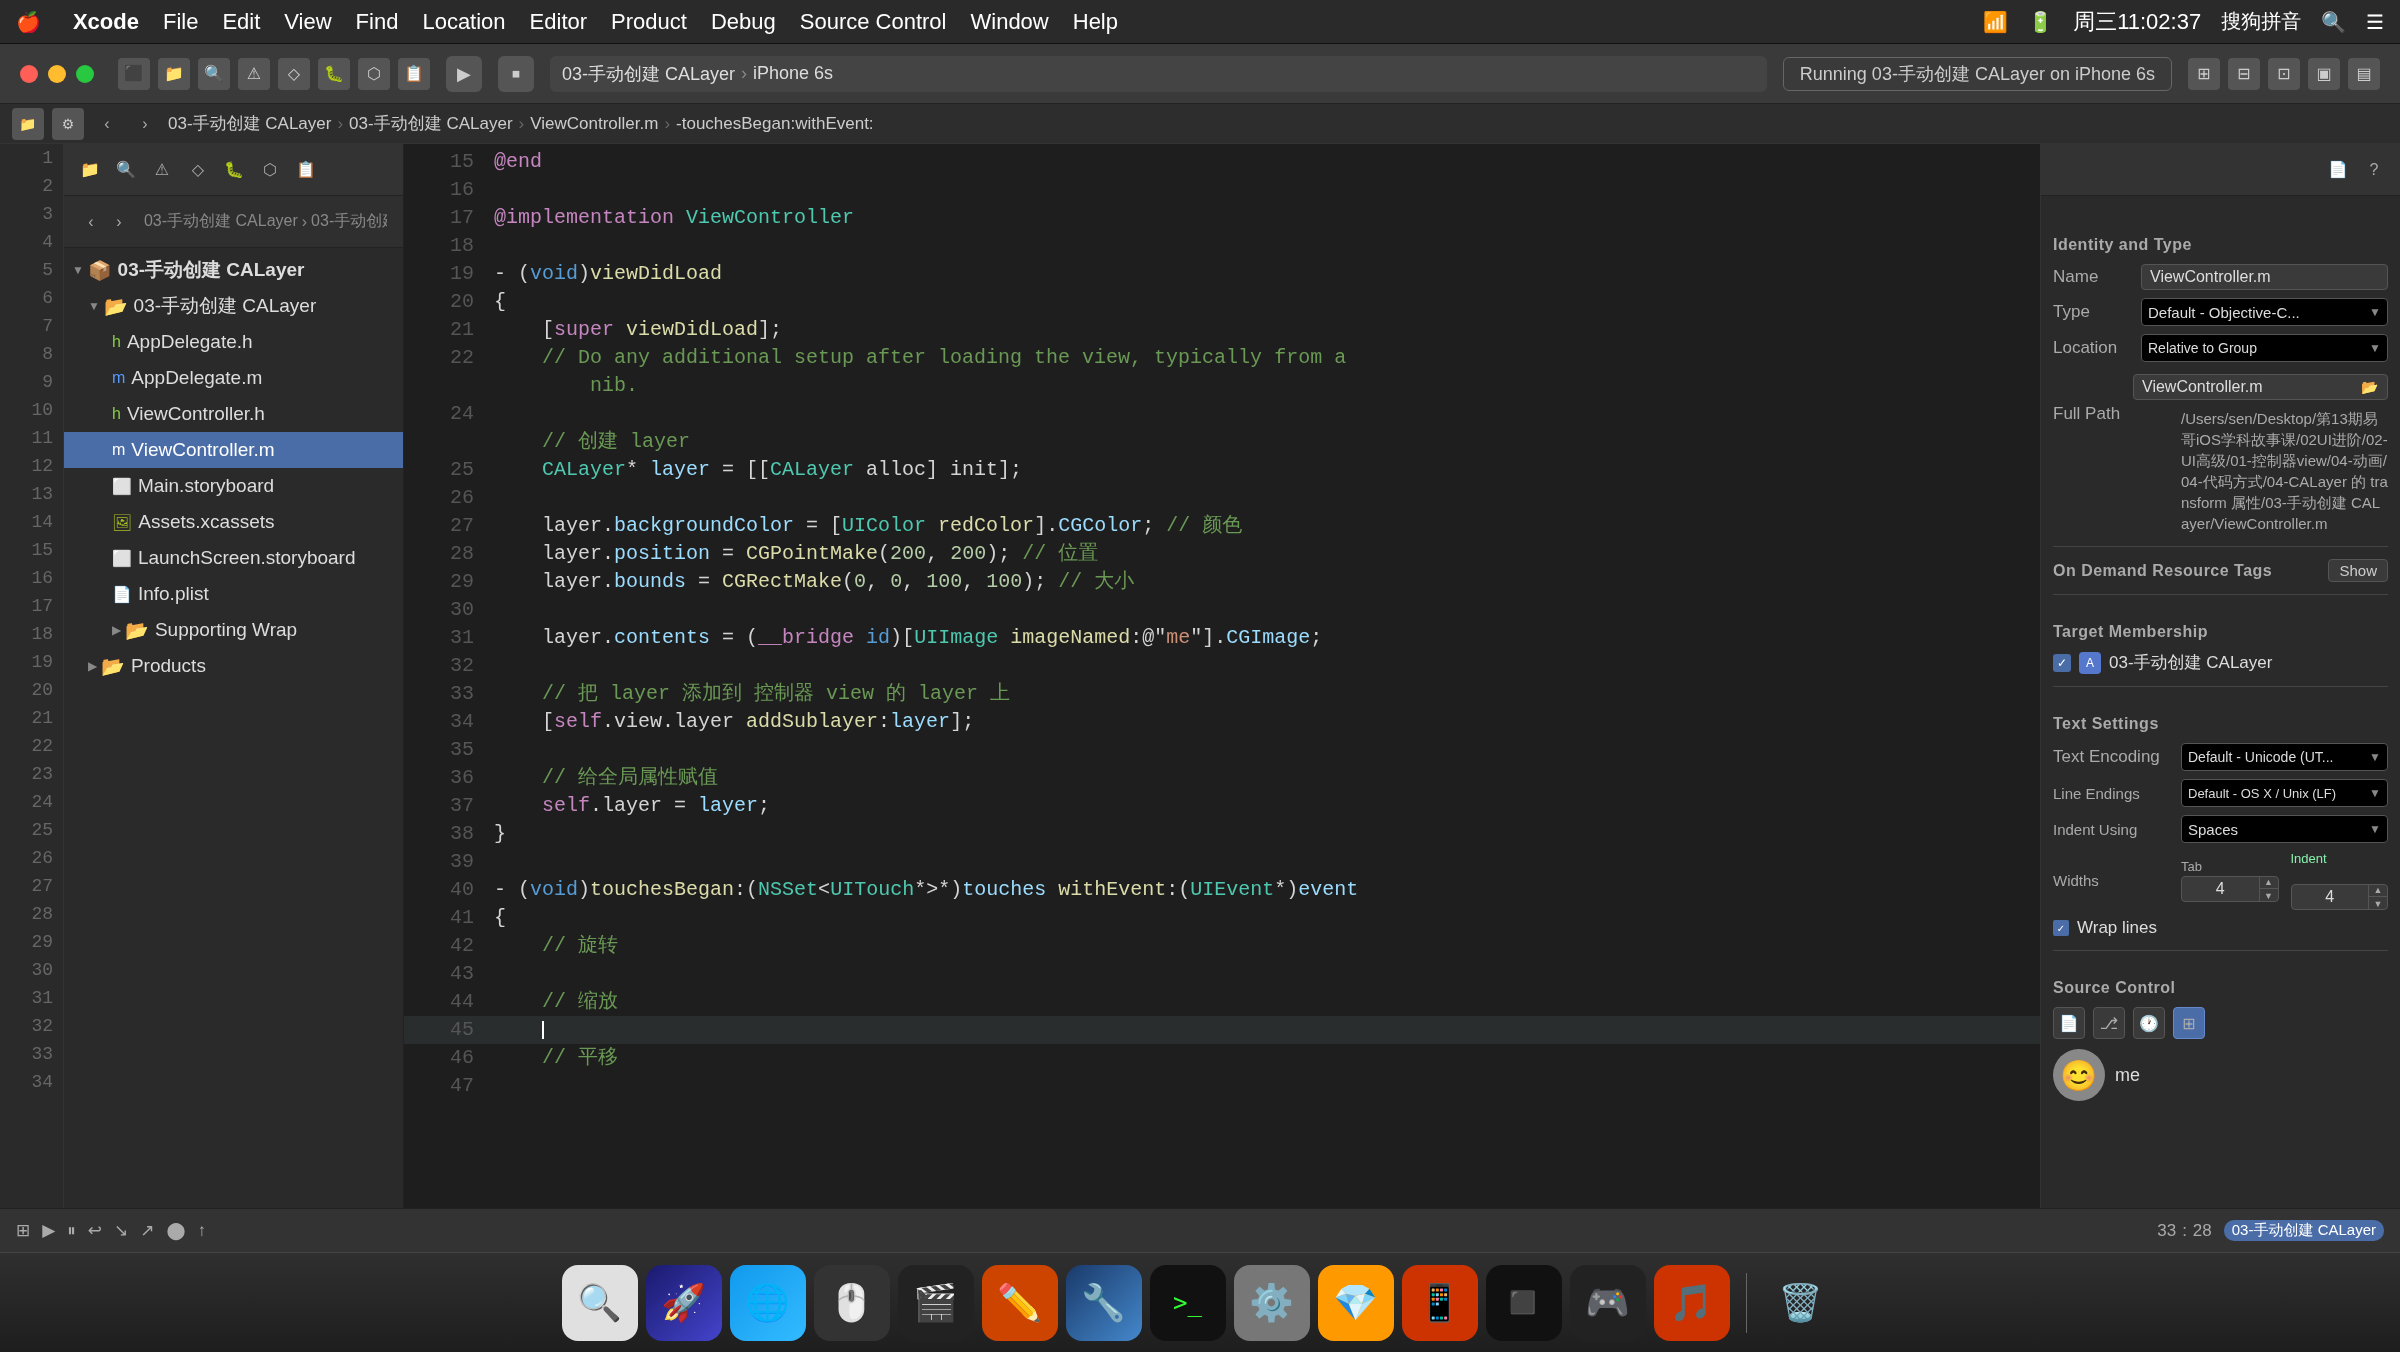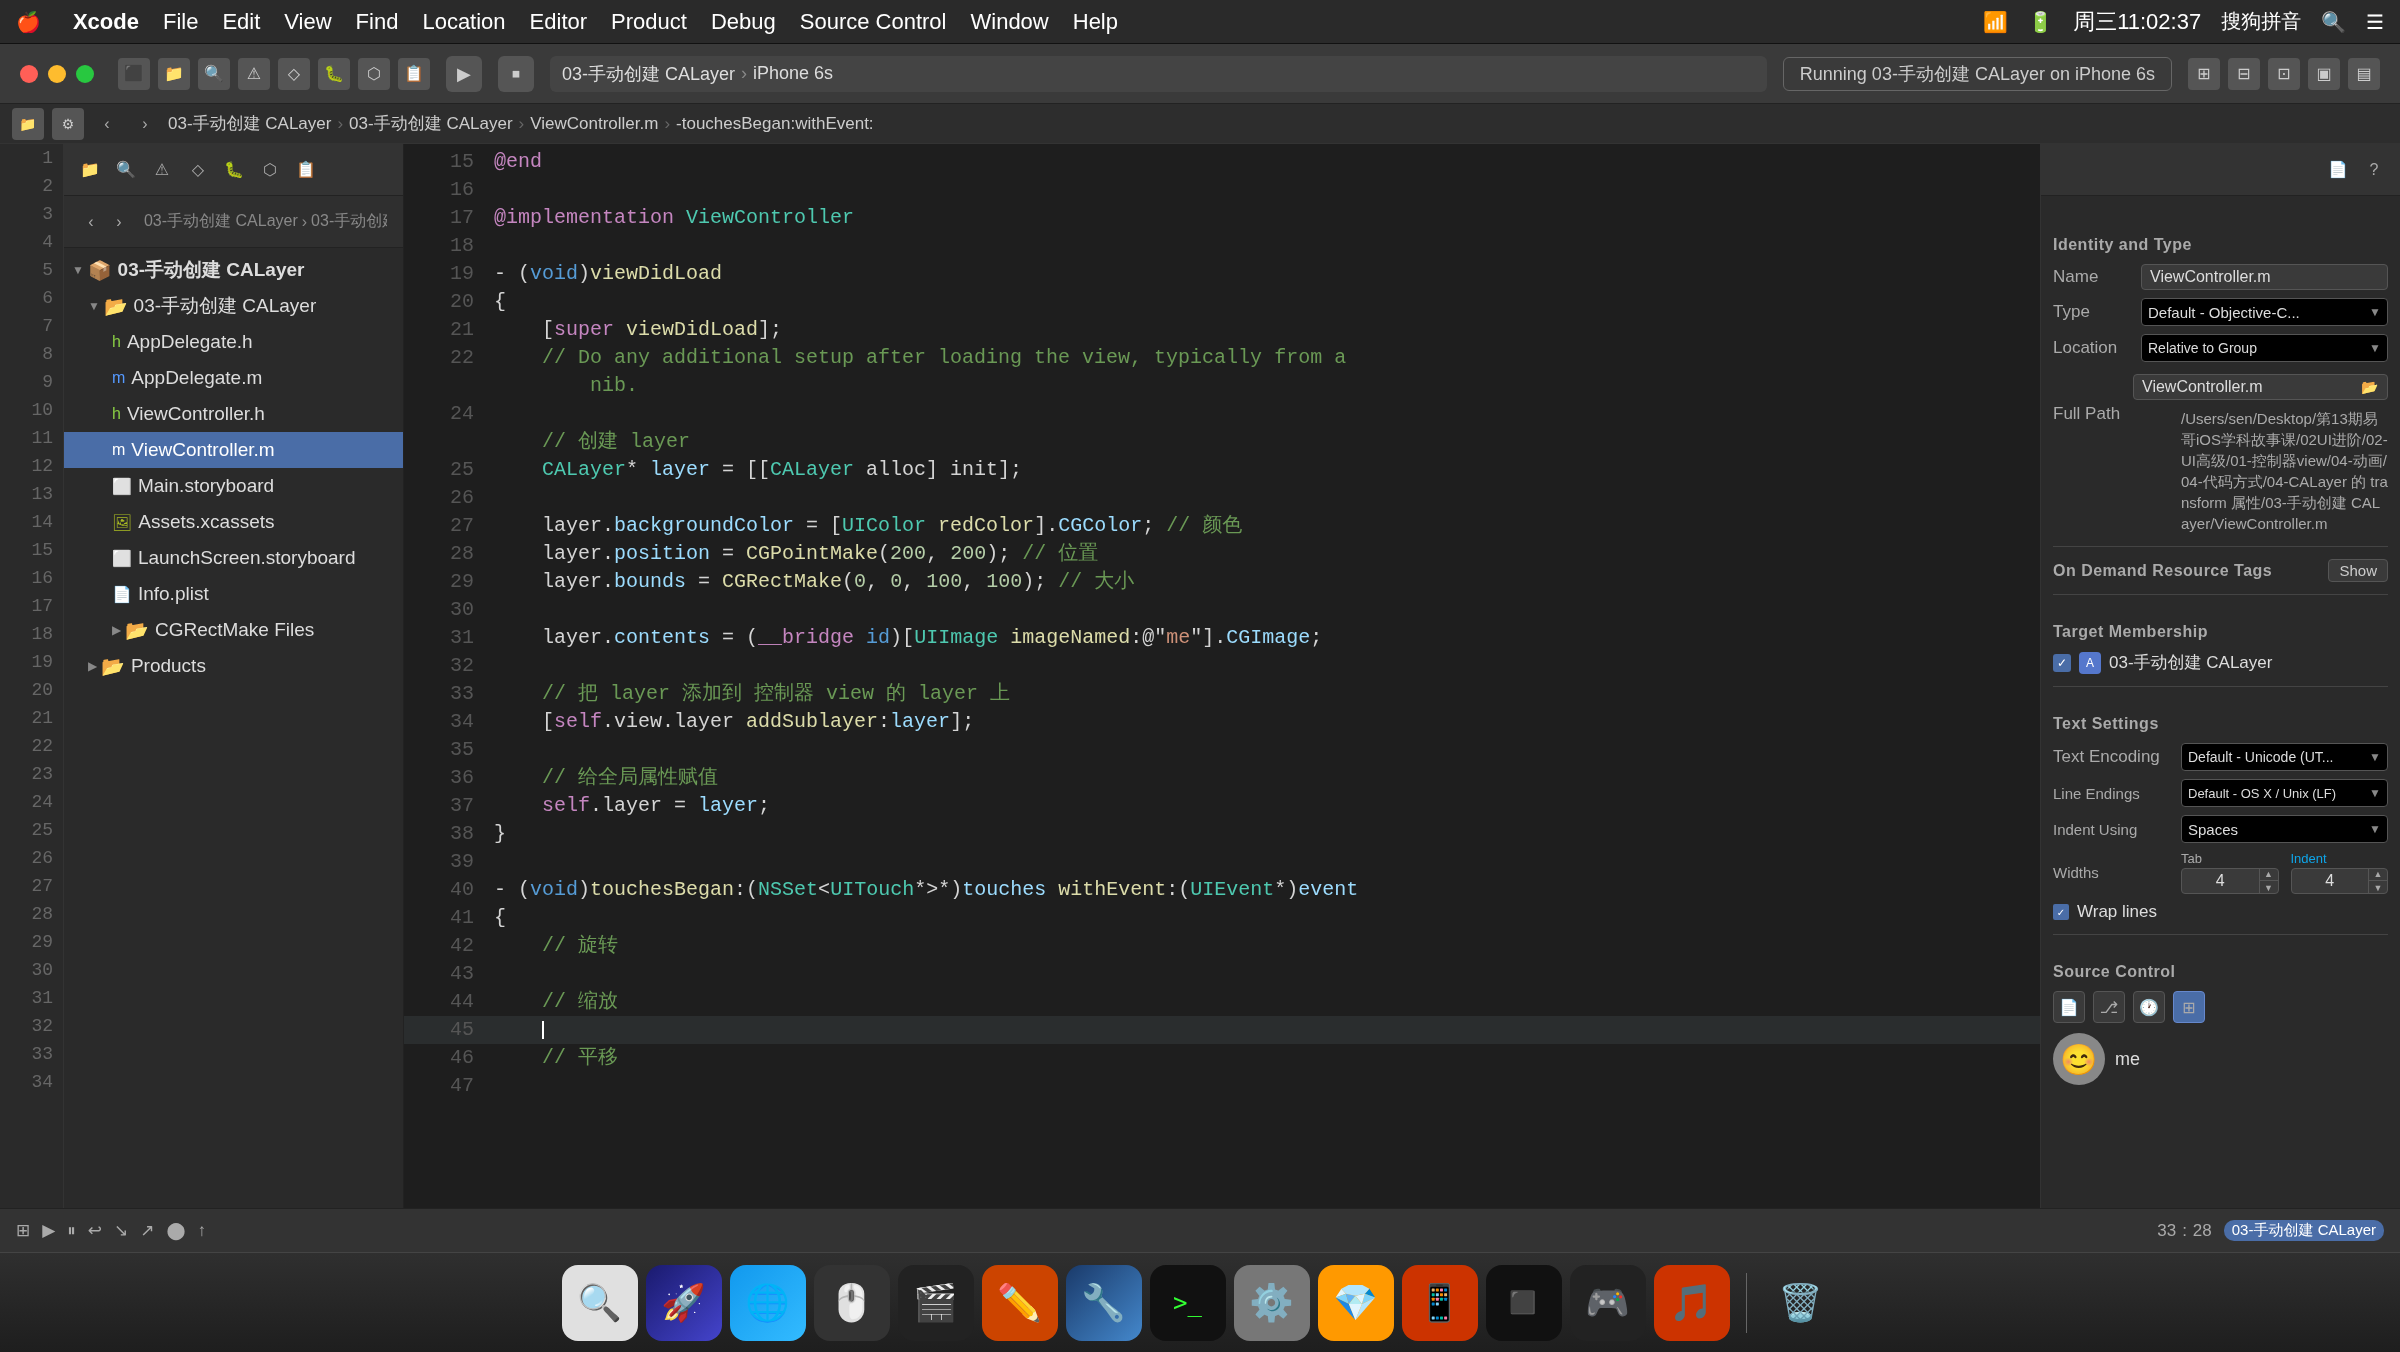--- a/index.html
+++ b/index.html
@@ -751,21 +751,21 @@
           <span class="file-icon storyboard-file">⬜</span>
           <span>LaunchScreen.storyboard</span>
         </div>
         <div class="tree-item" style="padding-left:48px;">
           <span class="file-icon plist-file">📄</span>
           <span>Info.plist</span>
         </div>
         <div class="tree-item" style="padding-left:48px;">
           <span class="tree-arrow">▶</span>
           <span class="folder-icon">📂</span>
-          <span>CGRectMake Files</span>
+          <span>Supporting Wrap</span>
         </div>
         <div class="tree-item" style="padding-left:24px;">
           <span class="tree-arrow">▶</span>
           <span class="folder-icon">📂</span>
           <span>Products</span>
         </div>
       </div>
     </div>
 
     <div class="code-editor">
@@ -1029,21 +1029,21 @@
               <div style="font-size:13px;color:#aaa;margin-bottom:2px;">Tab</div>
               <div class="number-stepper">
                 <span class="stepper-val">4</span>
                 <div class="stepper-btns">
                   <div class="stepper-btn">▲</div>
                   <div class="stepper-btn">▼</div>
                 </div>
               </div>
             </div>
             <div style="flex:1;">
-              <div style="font-size:13px;color:#0ea5e9;margin-bottom:2px;">Indent</div>
+              <div style="font-size:13px;color:#86efac;margin-bottom:18px;">Indent</div>
               <div class="number-stepper">
                 <span class="stepper-val">4</span>
                 <div class="stepper-btns">
                   <div class="stepper-btn">▲</div>
                   <div class="stepper-btn">▼</div>
                 </div>
               </div>
             </div>
           </div>
         </div>

